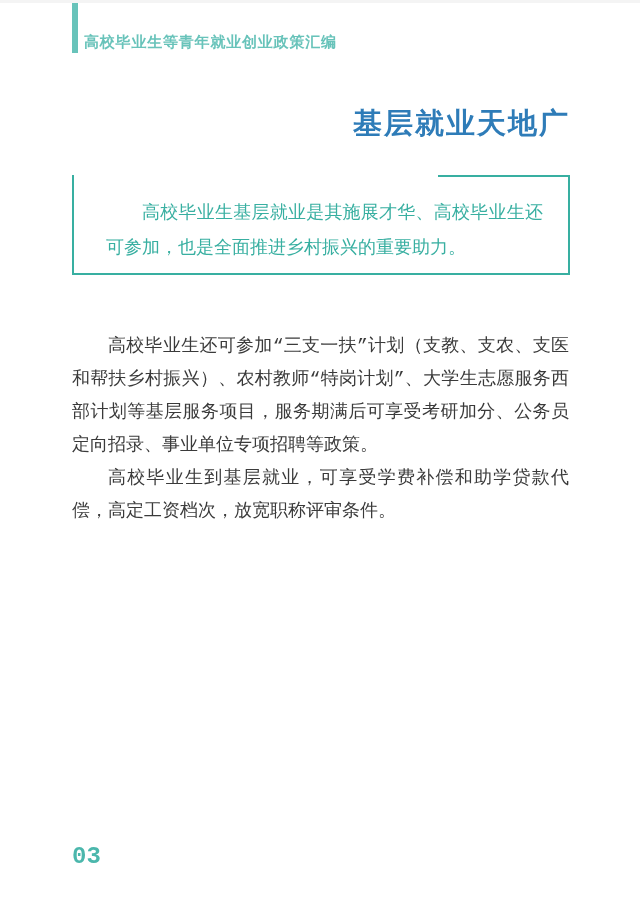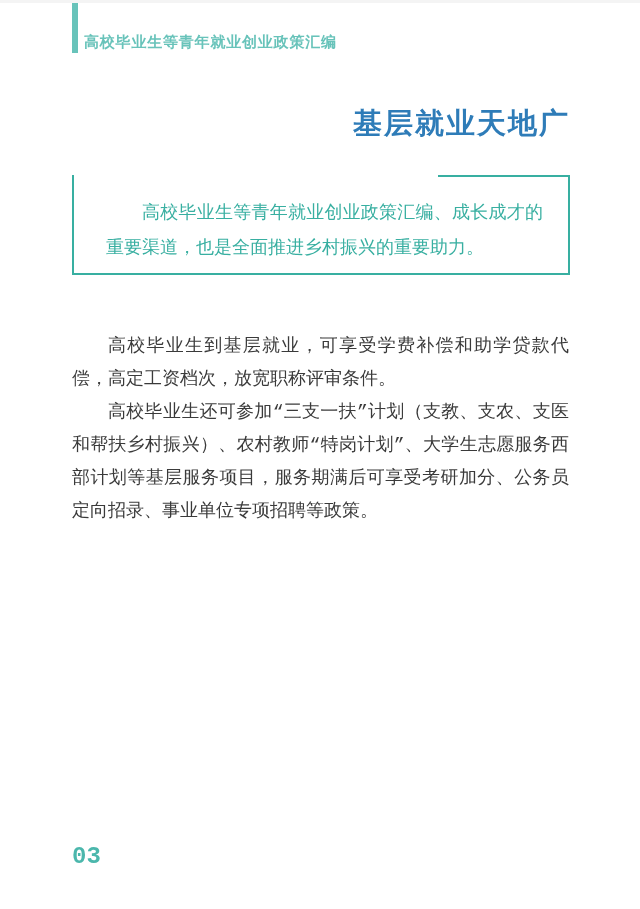--- a/index.html
+++ b/index.html
@@ -106,23 +106,23 @@
 
   <div class="header">
     <div class="header-bar"></div>
     <div class="header-title">高校毕业生等青年就业创业政策汇编</div>
   </div>
 
   <h1 class="section-title">基层就业天地广</h1>
 
   <div class="highlight-box">
     <div class="box-top-segment"></div>
-    <p class="box-text">高校毕业生等青年就业创业政策汇编、成长成才的重要渠道，也是全面推进乡村振兴的重要助力。</p>
+    <p class="box-text">高校毕业生基层就业是其施展才华、高校毕业生还可参加，也是全面推进乡村振兴的重要助力。</p>
   </div>
 
   <div class="body-text">
+    <p>高校毕业生还可参加“三支一扶”计划（支教、支农、支医和帮扶乡村振兴）、农村教师“特岗计划”、大学生志愿服务西部计划等基层服务项目，服务期满后可享受考研加分、公务员定向招录、事业单位专项招聘等政策。</p>
     <p>高校毕业生到基层就业，可享受学费补偿和助学贷款代偿，高定工资档次，放宽职称评审条件。</p>
-    <p>高校毕业生还可参加“三支一扶”计划（支教、支农、支医和帮扶乡村振兴）、农村教师“特岗计划”、大学生志愿服务西部计划等基层服务项目，服务期满后可享受考研加分、公务员定向招录、事业单位专项招聘等政策。</p>
   </div>
 
   <div class="page-number">03</div>
 
 </div>
 
 </body></html>

